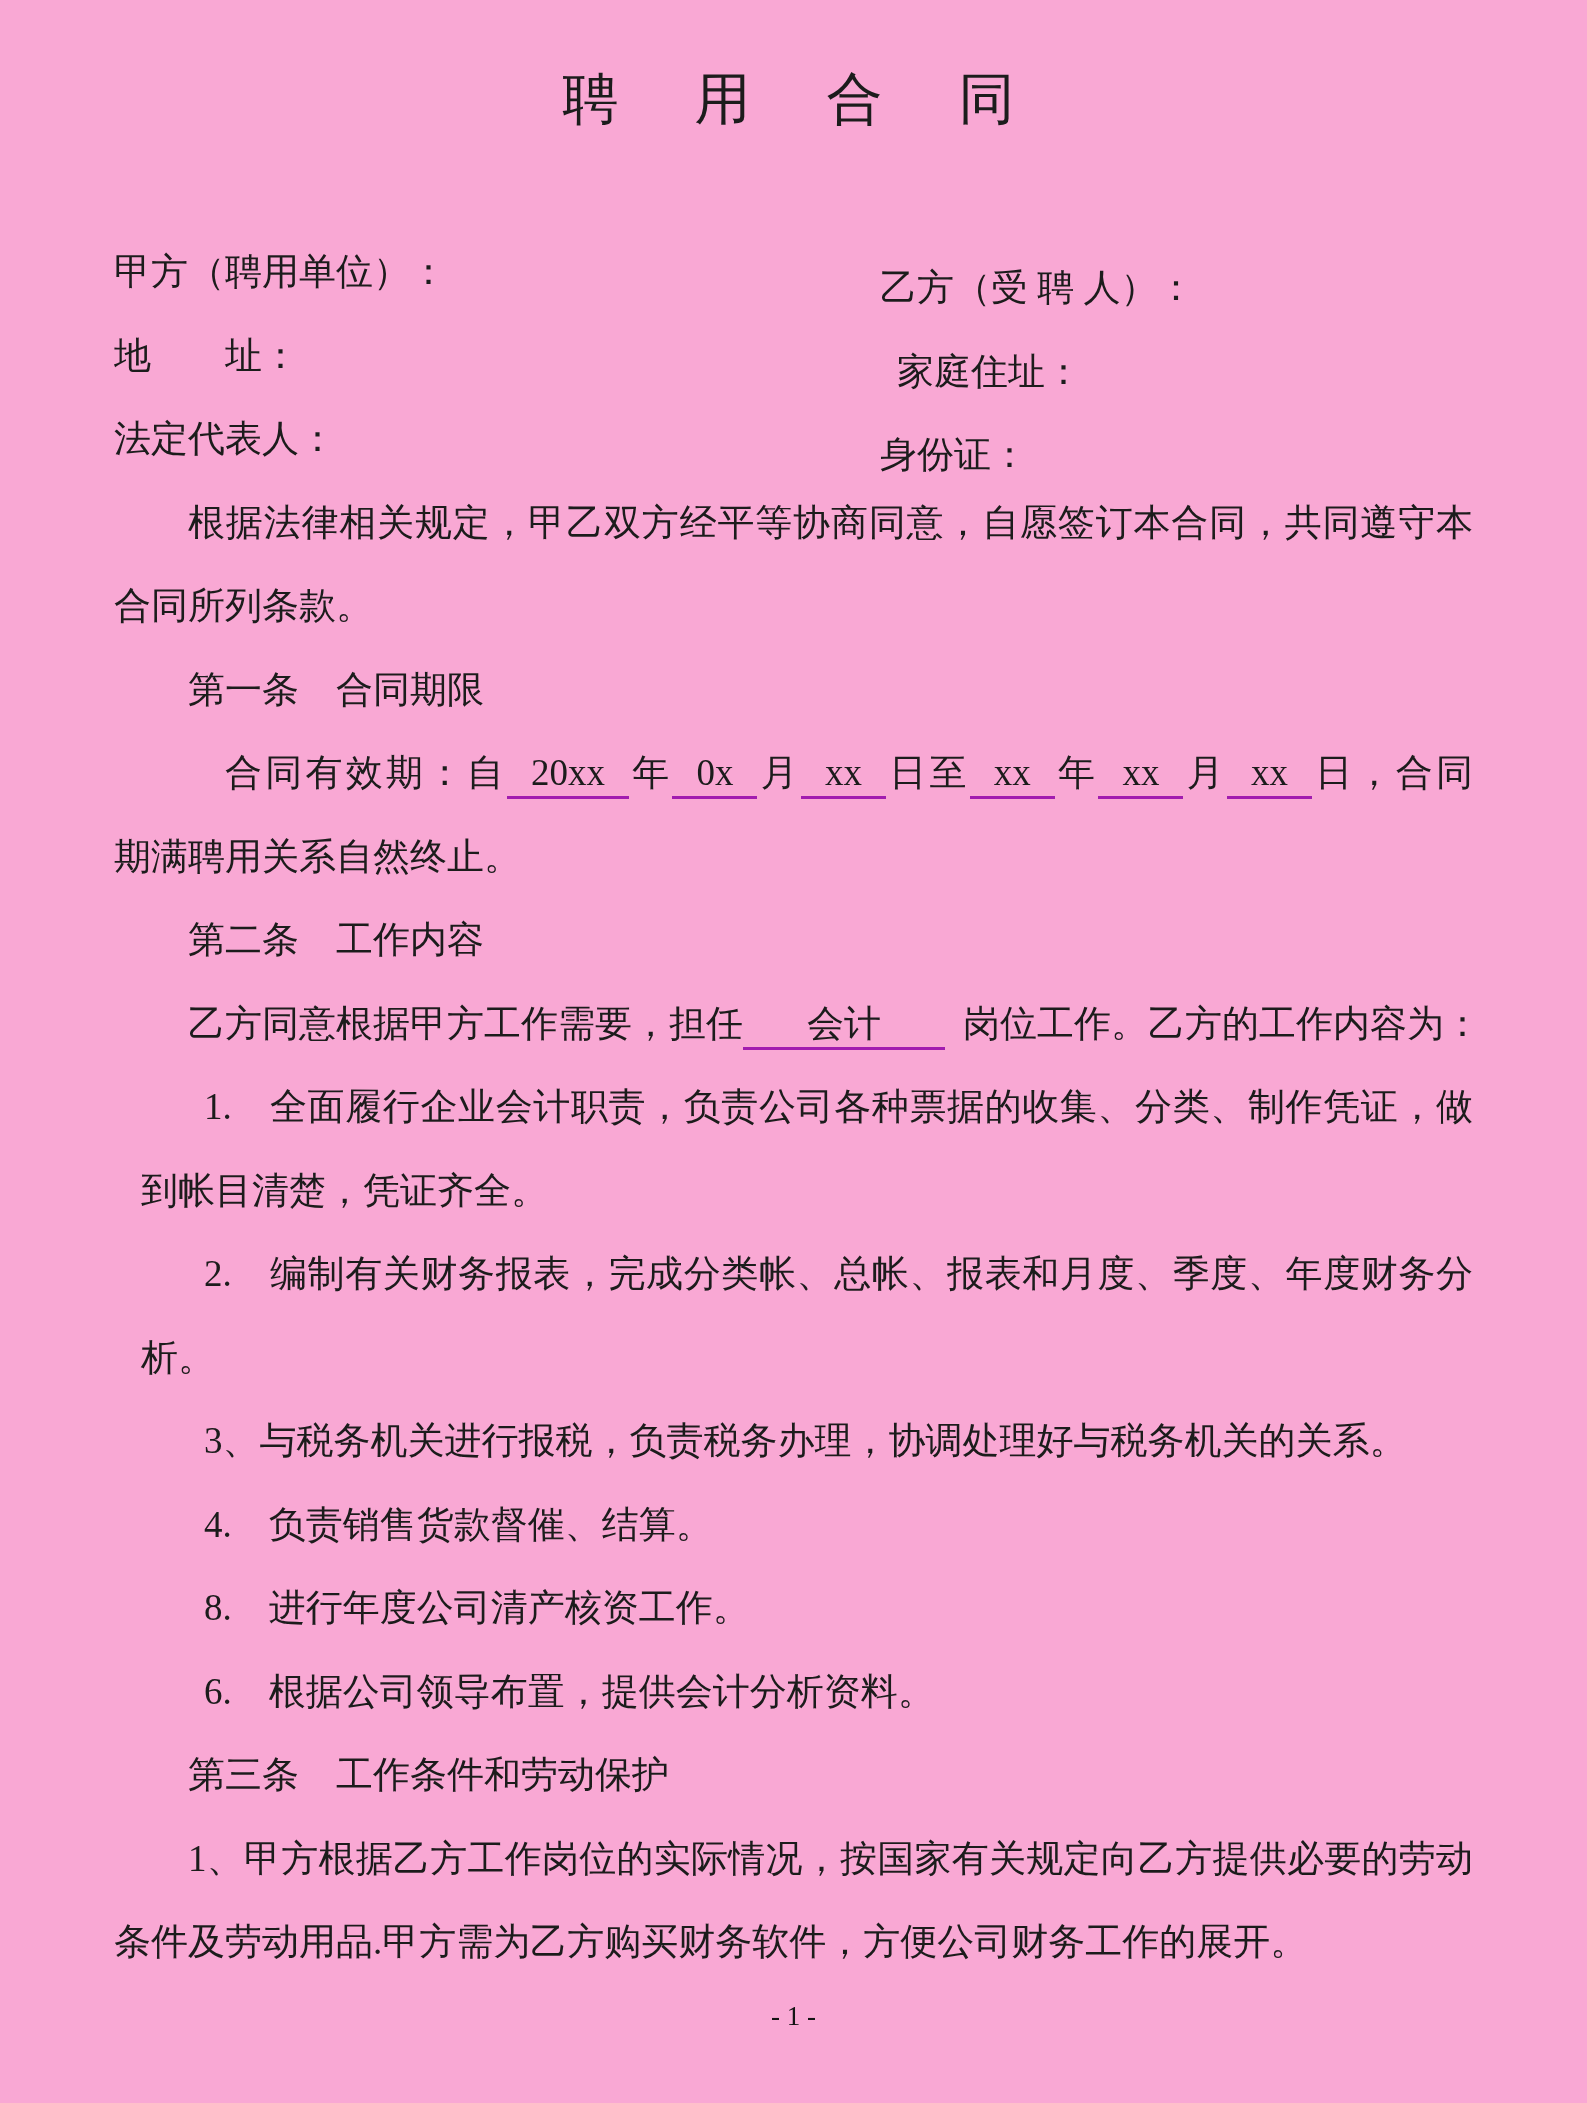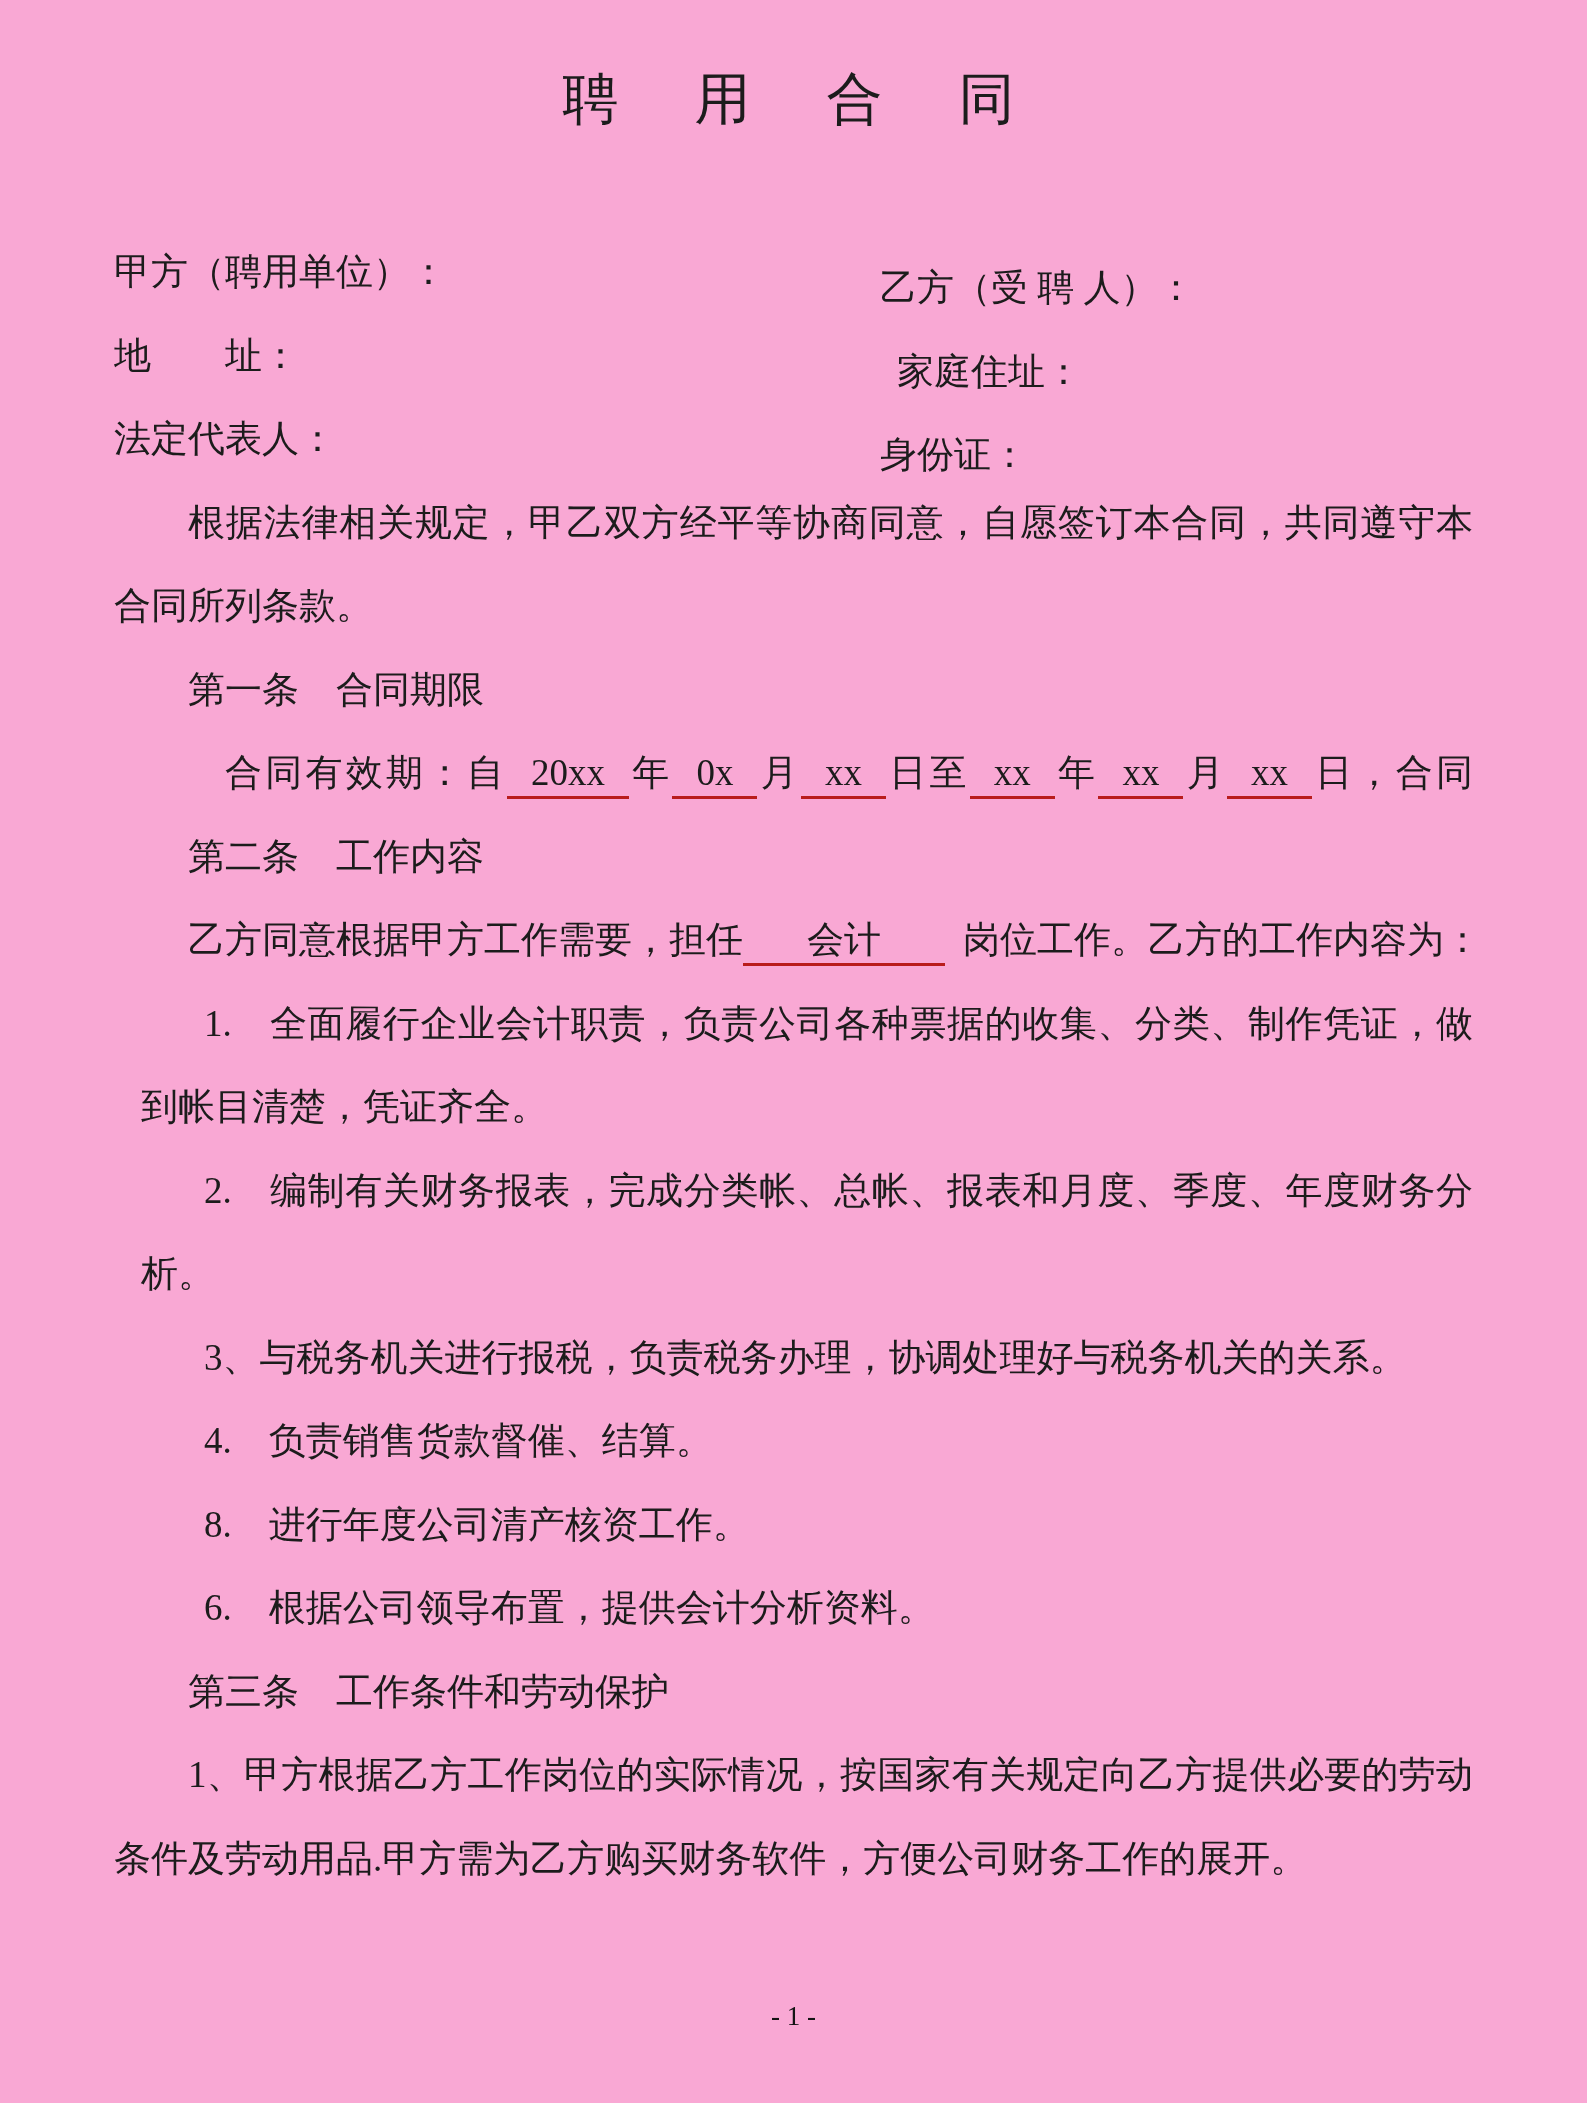--- a/index.html
+++ b/index.html
@@ -48,21 +48,21 @@
   .cont   { padding-left: 27px; }   
   .row .right {
     position: absolute;
     left: 766px;
     top: 16px;
   }
   .parties .row:nth-child(2) .right { left: 783px; }
   .blank {
     display: inline-block;
     line-height: 46px;
-    border-bottom: 3px solid #b91c1c;
+    border-bottom: 3px solid #a21caf;
     padding: 0 24px;
     text-align: center;
   }
   .blank-wide {
     padding: 0 64px;
   }
   .gap-after-blank { margin-left: 18px; }
   .footer {
     position: absolute;
     top: 2000px;
@@ -99,20 +99,21 @@
     </div>
 
     <div class="line ind2 jl">根据法律相关规定，甲乙双方经平等协商同意，自愿签订本合同，共同遵守本</div>
     <div class="line">合同所列条款。</div>
 
     <div class="line ind2">第一条　合同期限</div>
 
     <div class="line ind3 jl">
       <span>合同有效期：自</span><span class="blank">20xx</span><span>年</span><span class="blank">0x</span><span>月</span><span class="blank">xx</span><span>日至</span><span class="blank">xx</span><span>年</span><span class="blank">xx</span><span>月</span><span class="blank">xx</span><span>日，合同</span>
     </div>
+    <div class="line">期满聘用关系自然终止。</div>
 
     <div class="line ind2">第二条　工作内容</div>
 
     <div class="line ind2 jl">
       <span>乙方同意根据甲方工作需要，担任</span><span class="blank blank-wide">会计</span><span class="gap-after-blank">岗位工作。乙方的工作内容为：</span>
     </div>
 
     <div class="line indItem jl">1.　全面履行企业会计职责，负责公司各种票据的收集、分类、制作凭证，做</div>
     <div class="line cont">到帐目清楚，凭证齐全。</div>
     <div class="line indItem jl">2.　编制有关财务报表，完成分类帐、总帐、报表和月度、季度、年度财务分</div>

